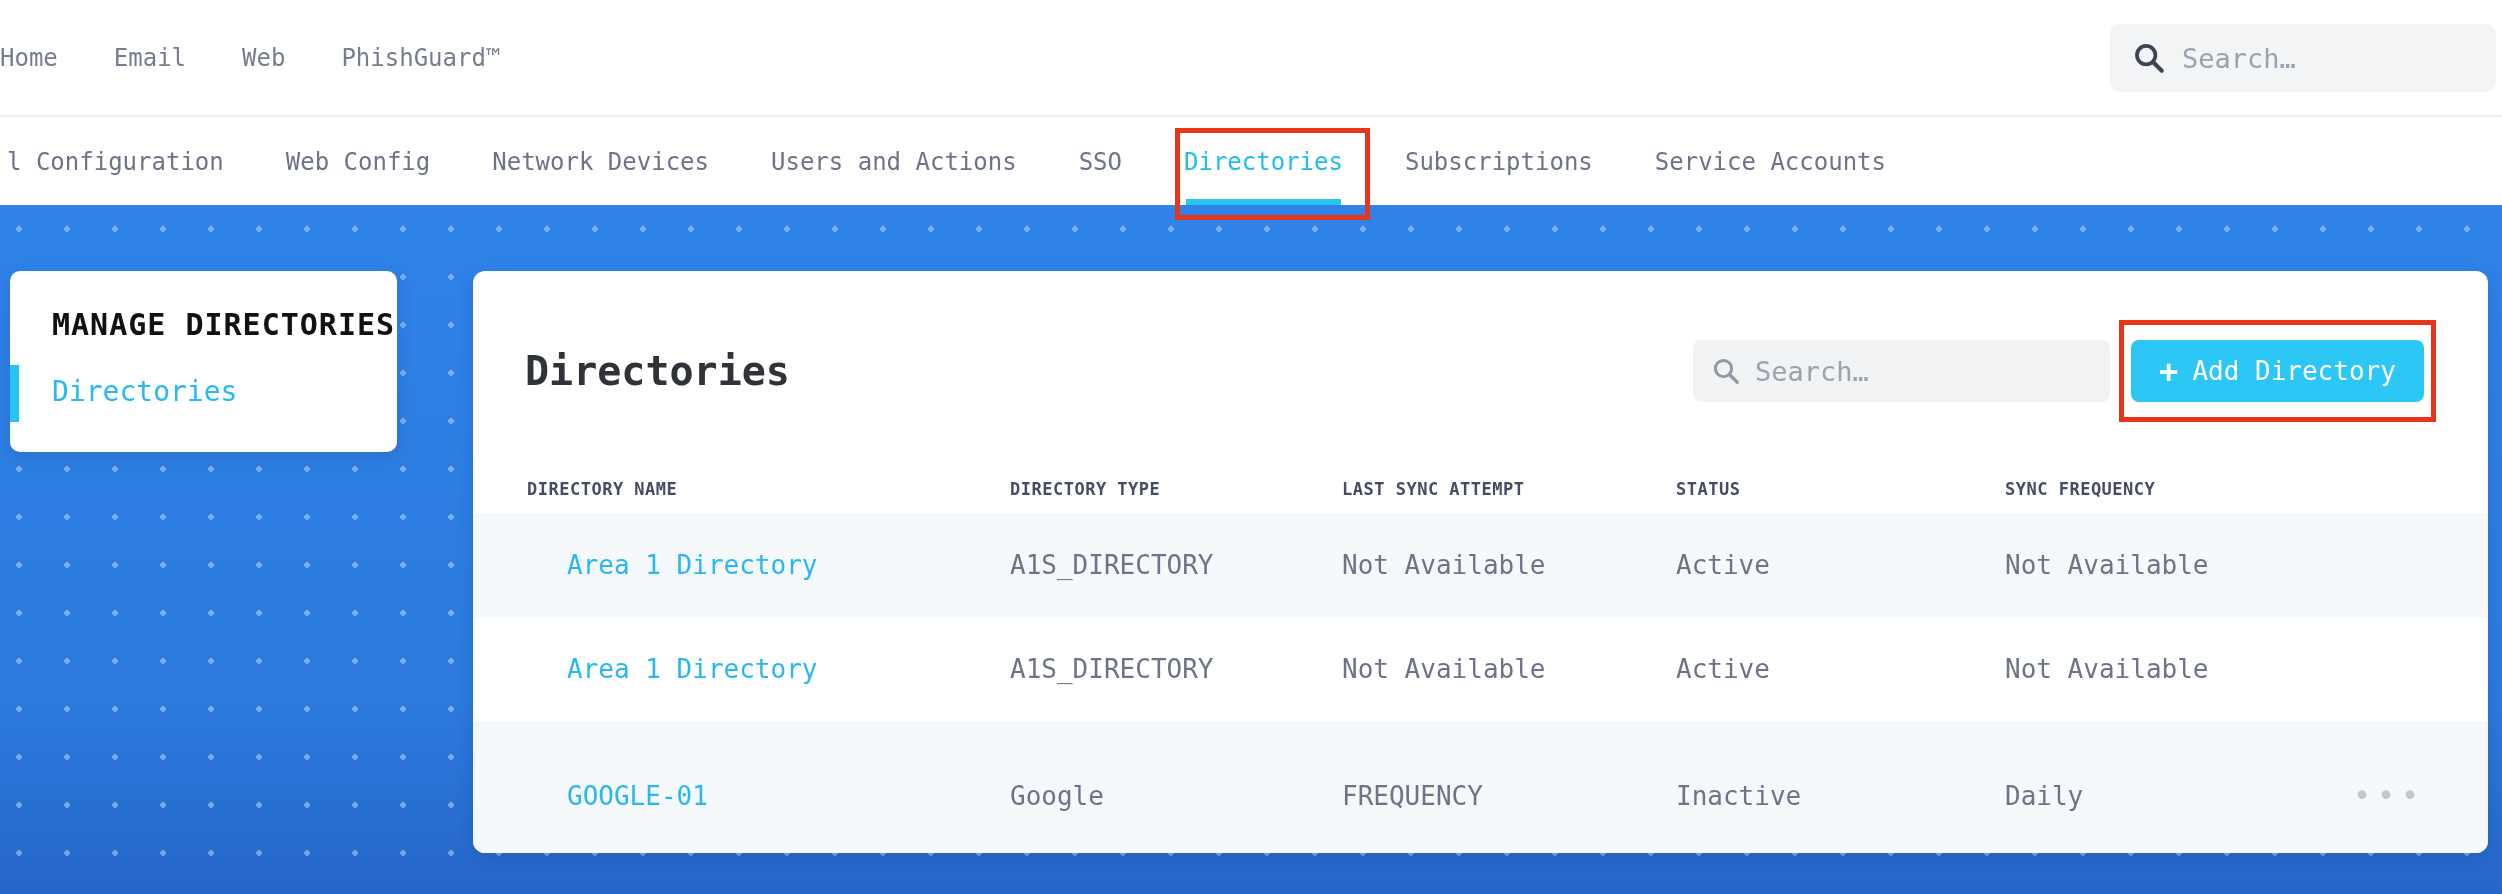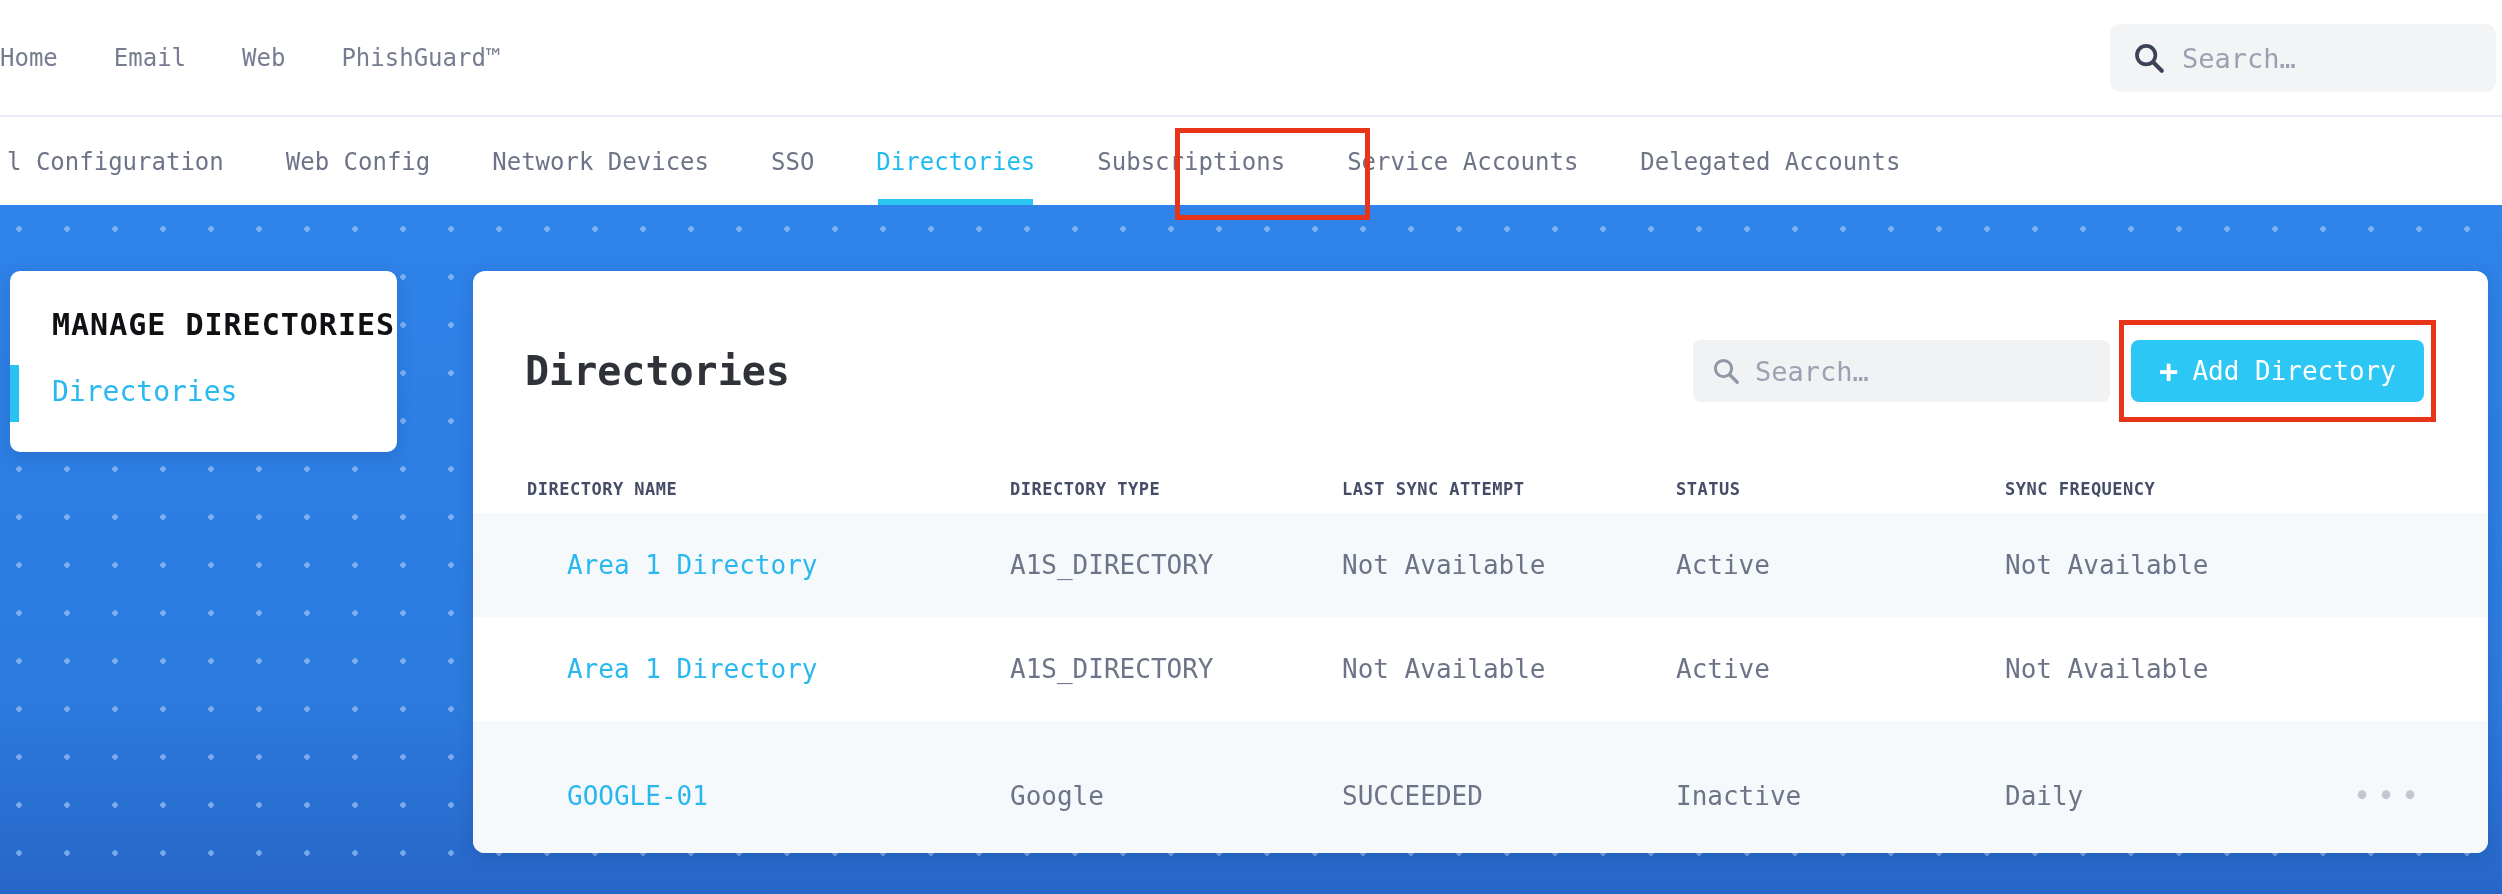--- a/index.html
+++ b/index.html
@@ -124,25 +124,25 @@
       <line x1="15.2" y1="15.2" x2="21" y2="21" stroke="#3d4357" stroke-width="2.9" stroke-linecap="round"></line>
     </svg>
     <input type="text" placeholder="Search…" style="">
   </div>
 </div>
 
 <div class="tabsbar">
   <span class="tab">l Configuration</span>
   <span class="tab">Web Config</span>
   <span class="tab">Network Devices</span>
+  <span class="tab">Users and Actions</span>
   <span class="tab">SSO</span>
   <span class="tab active">Directories</span>
   <span class="tab">Subscriptions</span>
   <span class="tab">Service Accounts</span>
-  <span class="tab">Delegated Accounts</span>
 </div>
 
 <div class="tab-annotation"></div>
 
 <div class="content">
 
   <div class="side-card">
     <div class="side-heading">MANAGE DIRECTORIES</div>
     <div class="side-item">Directories</div>
     <div class="side-accent"></div>
@@ -195,21 +195,21 @@
         <span>A1S_DIRECTORY</span>
         <span>Not Available</span>
         <span>Active</span>
         <span>Not Available</span>
         <span></span>
       </div>
 
       <div class="trow r r3 alt">
         <span class="cell-link">GOOGLE-01</span>
         <span>Google</span>
-        <span>SUCCEEDED</span>
+        <span>FREQUENCY</span>
         <span>Inactive</span>
         <span>Daily</span>
         <span class="actions">•••</span>
       </div>
     </div>
 
   </div>
 </div>
 
 </body></html>

